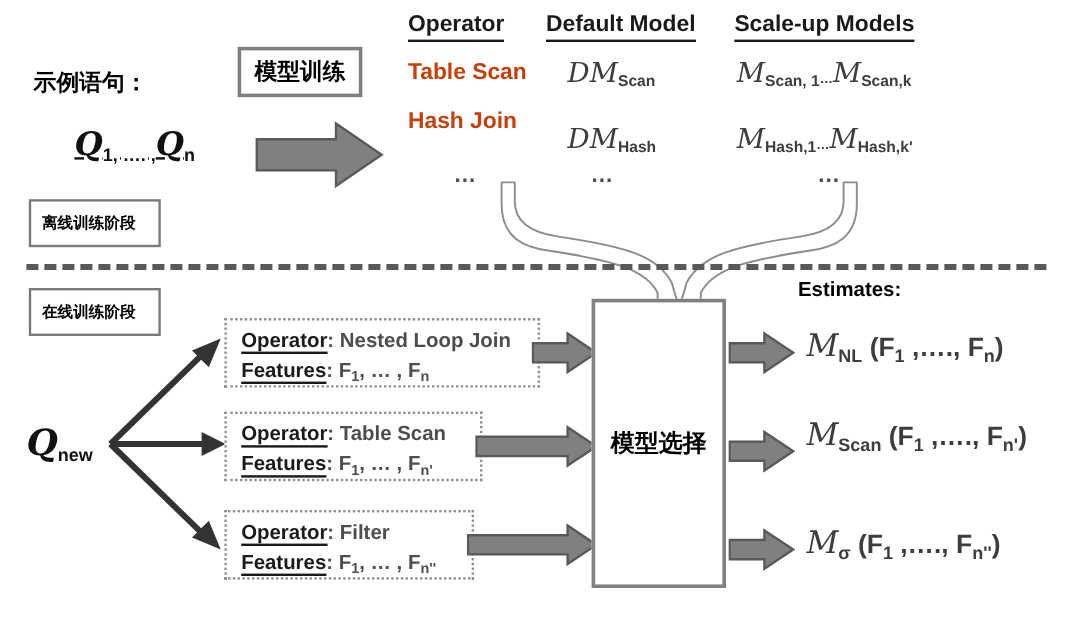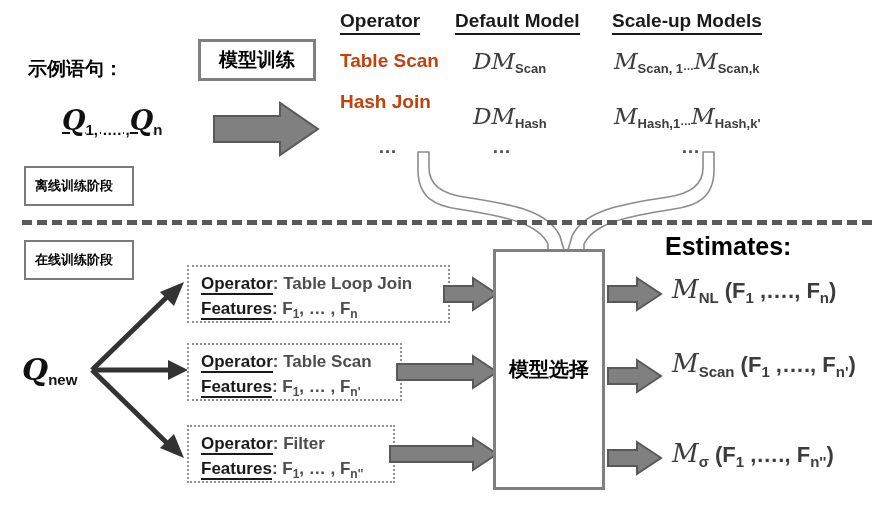--- a/index.html
+++ b/index.html
@@ -128,21 +128,21 @@
   .divider {
     height: 0;
     border-top: 5px dashed #595959;
   }
 
   
   .barrow { display: block; }
 
   .estlabel {
     font-weight: bold;
-    font-size: 25px;
+    font-size: 17px;
     color: #000;
     white-space: nowrap;
   }
 </style>
 </head>
 <body>
 
 <div id="canvas">
 
   <div class="abs cjk" style="left:28px; top:56px; font-size:19px;">示例语句：</div>
@@ -150,21 +150,21 @@
   <div class="abs qsym" style="left:62px; top:105px;text-decoration:underline;">
     <span>Q</span><span class="sub">1, …. ,</span><span>Q</span><span class="sub">n</span>
   </div>
 
   <div class="abs" style="left:212px; top:100px; width:108px; height:58px;">
     <svg class="barrow" width="108" height="58" viewBox="0 0 108 58">
       <polygon points="2,16 68,16 68,3 106,29 68,55 68,42 2,42" fill="#808080" stroke="#595959" stroke-width="2" stroke-linejoin="miter"></polygon>
     </svg>
   </div>
 
-  <div class="abs solidbox" style="left:198px; top:39px; width:118px; height:42px;">
+  <div class="abs solidbox" style="left:198px; top:39px; width:104px; height:42px;">
     <span class="cjk" style="font-size:19px;">模型训练</span>
   </div>
 
   <div class="abs phasebox" style="left:24px; top:166px; width:110px; height:40px;">
     <span class="cjk">离线训练阶段</span>
   </div>
 
   <div class="abs hdr" style="left:340px; top:10px;">Operator </div>
   <div class="abs hdr" style="left:455px; top:10px;">Default Model </div>
   <div class="abs hdr" style="left:612px; top:10px;">Scale-up Models </div>
@@ -225,21 +225,21 @@
       <path d="M4,98 L86,98" fill="none" stroke="#333333" stroke-width="5"></path>
       <polygon points="100,98 80,88 80,108" fill="#333333"></polygon>
 
       <path d="M4,98 L82,174" fill="none" stroke="#333333" stroke-width="5"></path>
       <polygon points="96,186 72,176 86,162" fill="#333333"></polygon>
     </svg>
   </div>
 
   <div class="abs dotbox" style="left:187px; top:265px; width:263px; height:58px;">
     <div class="oprow">
-      <u>Operator</u><span>: Table Loop Join</span>
+      <u>Operator</u><span>: Nested Loop Join</span>
     </div>
     <div class="oprow">
       <u>Features</u><span>:  F</span><span class="sub">1</span><span>, … , F</span><span class="sub">n</span>
     </div>
   </div>
 
   <div class="abs dotbox" style="left:187px; top:343px; width:215px; height:58px;">
     <div class="oprow">
       <u>Operator</u><span>: Table Scan</span>
     </div>

